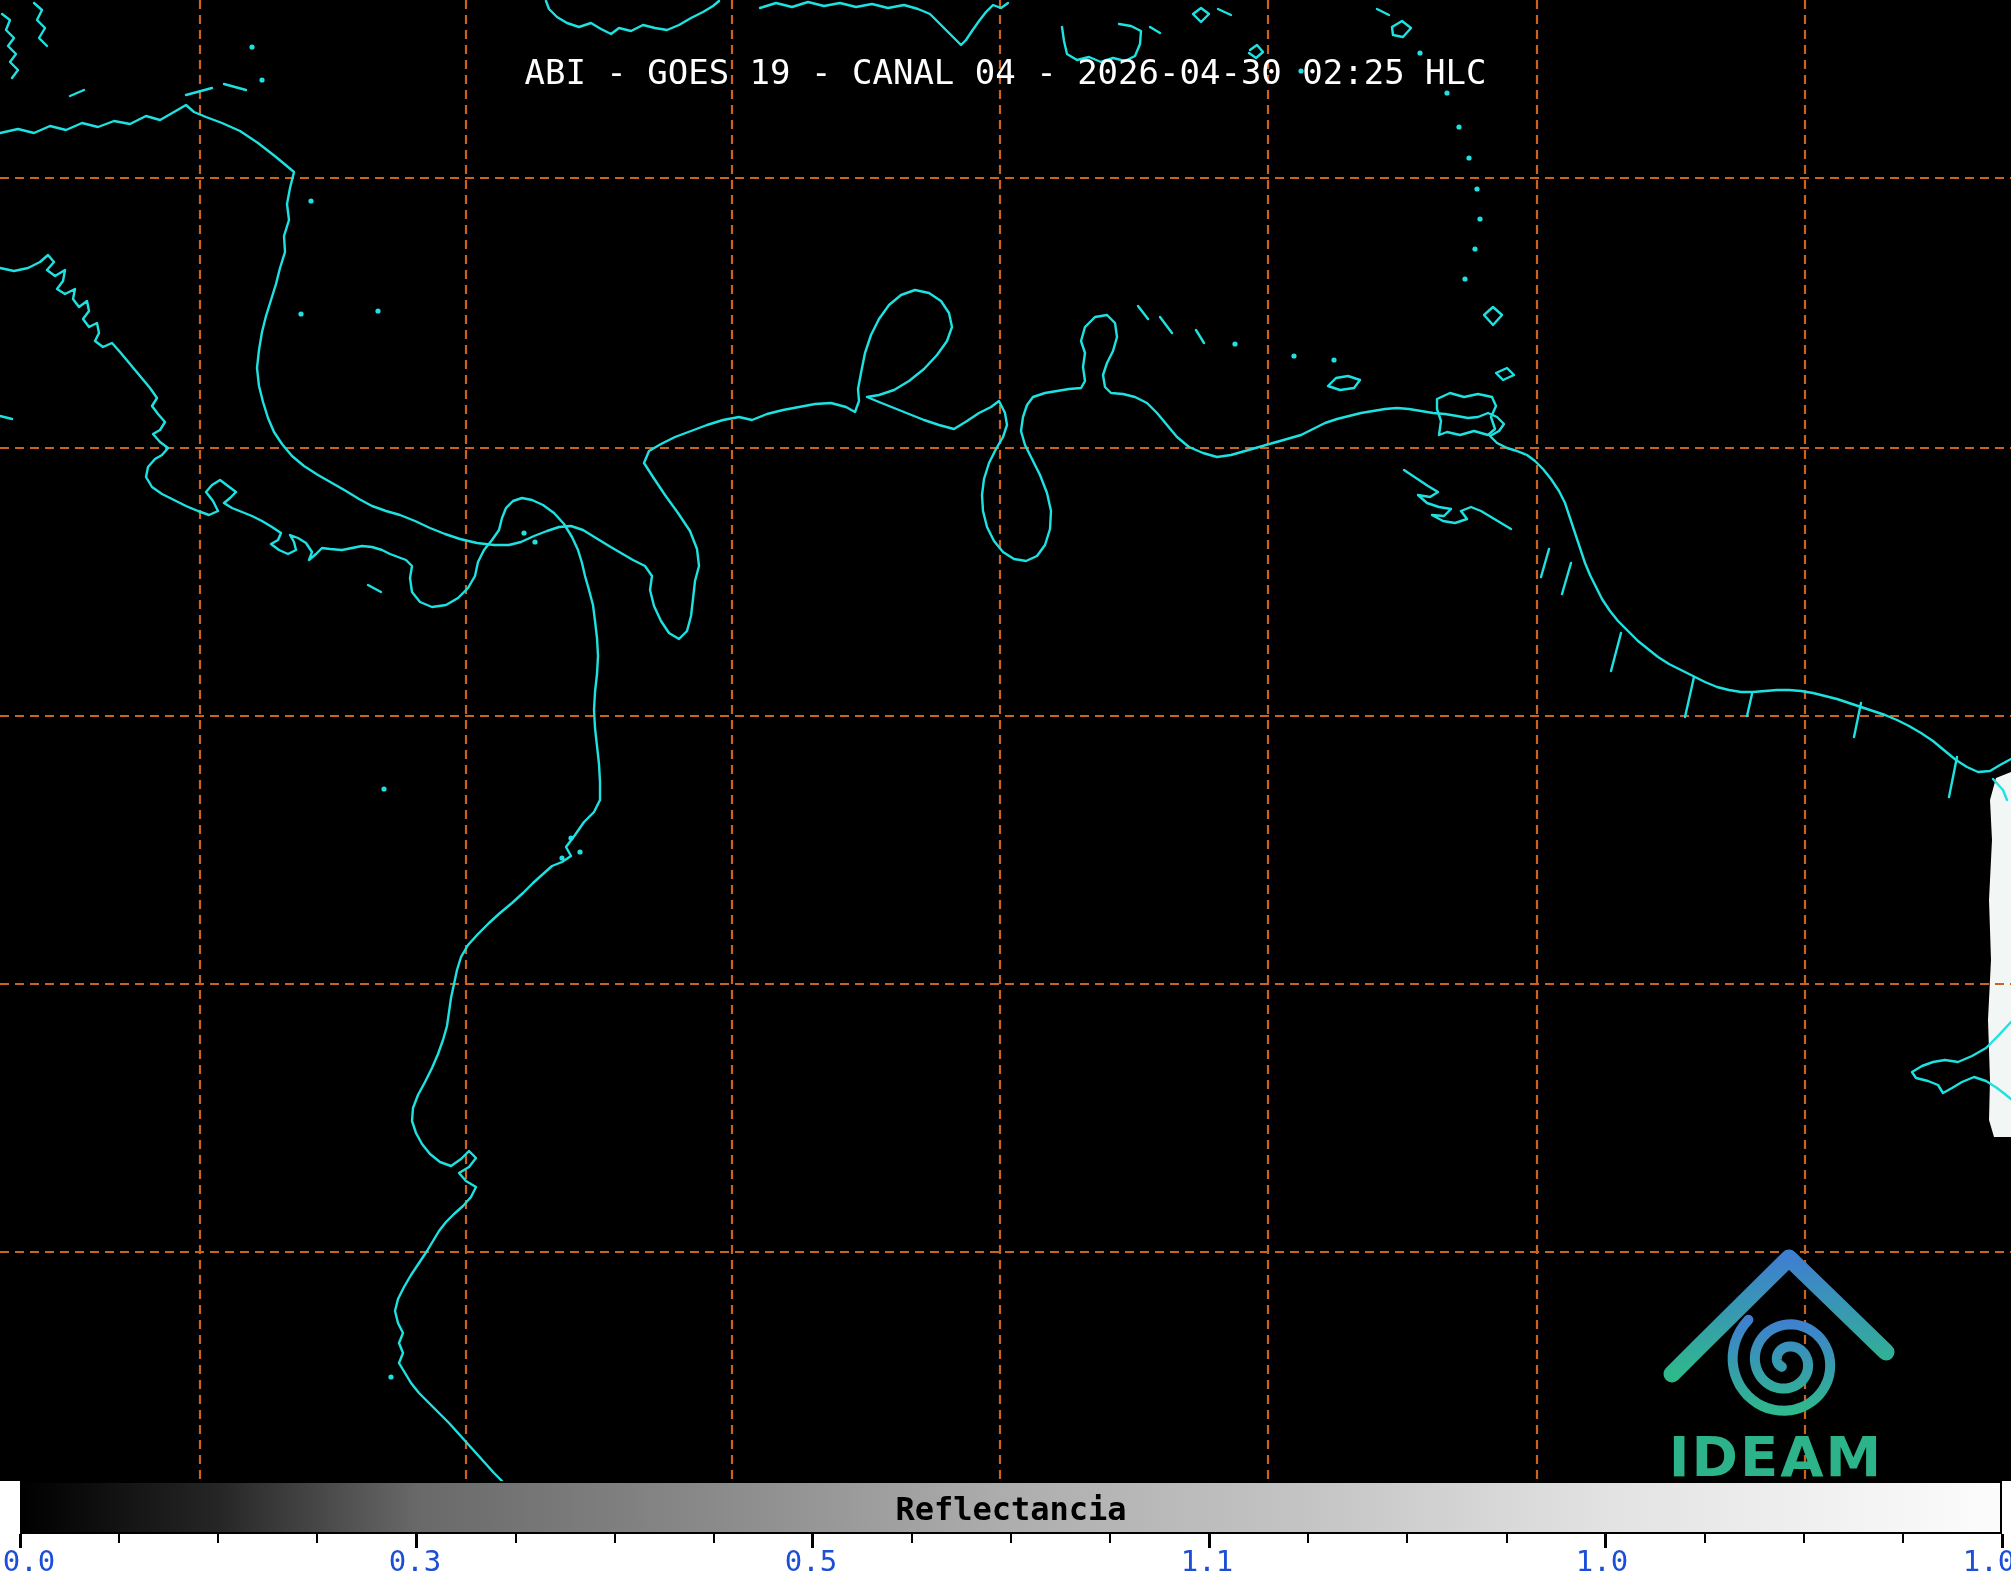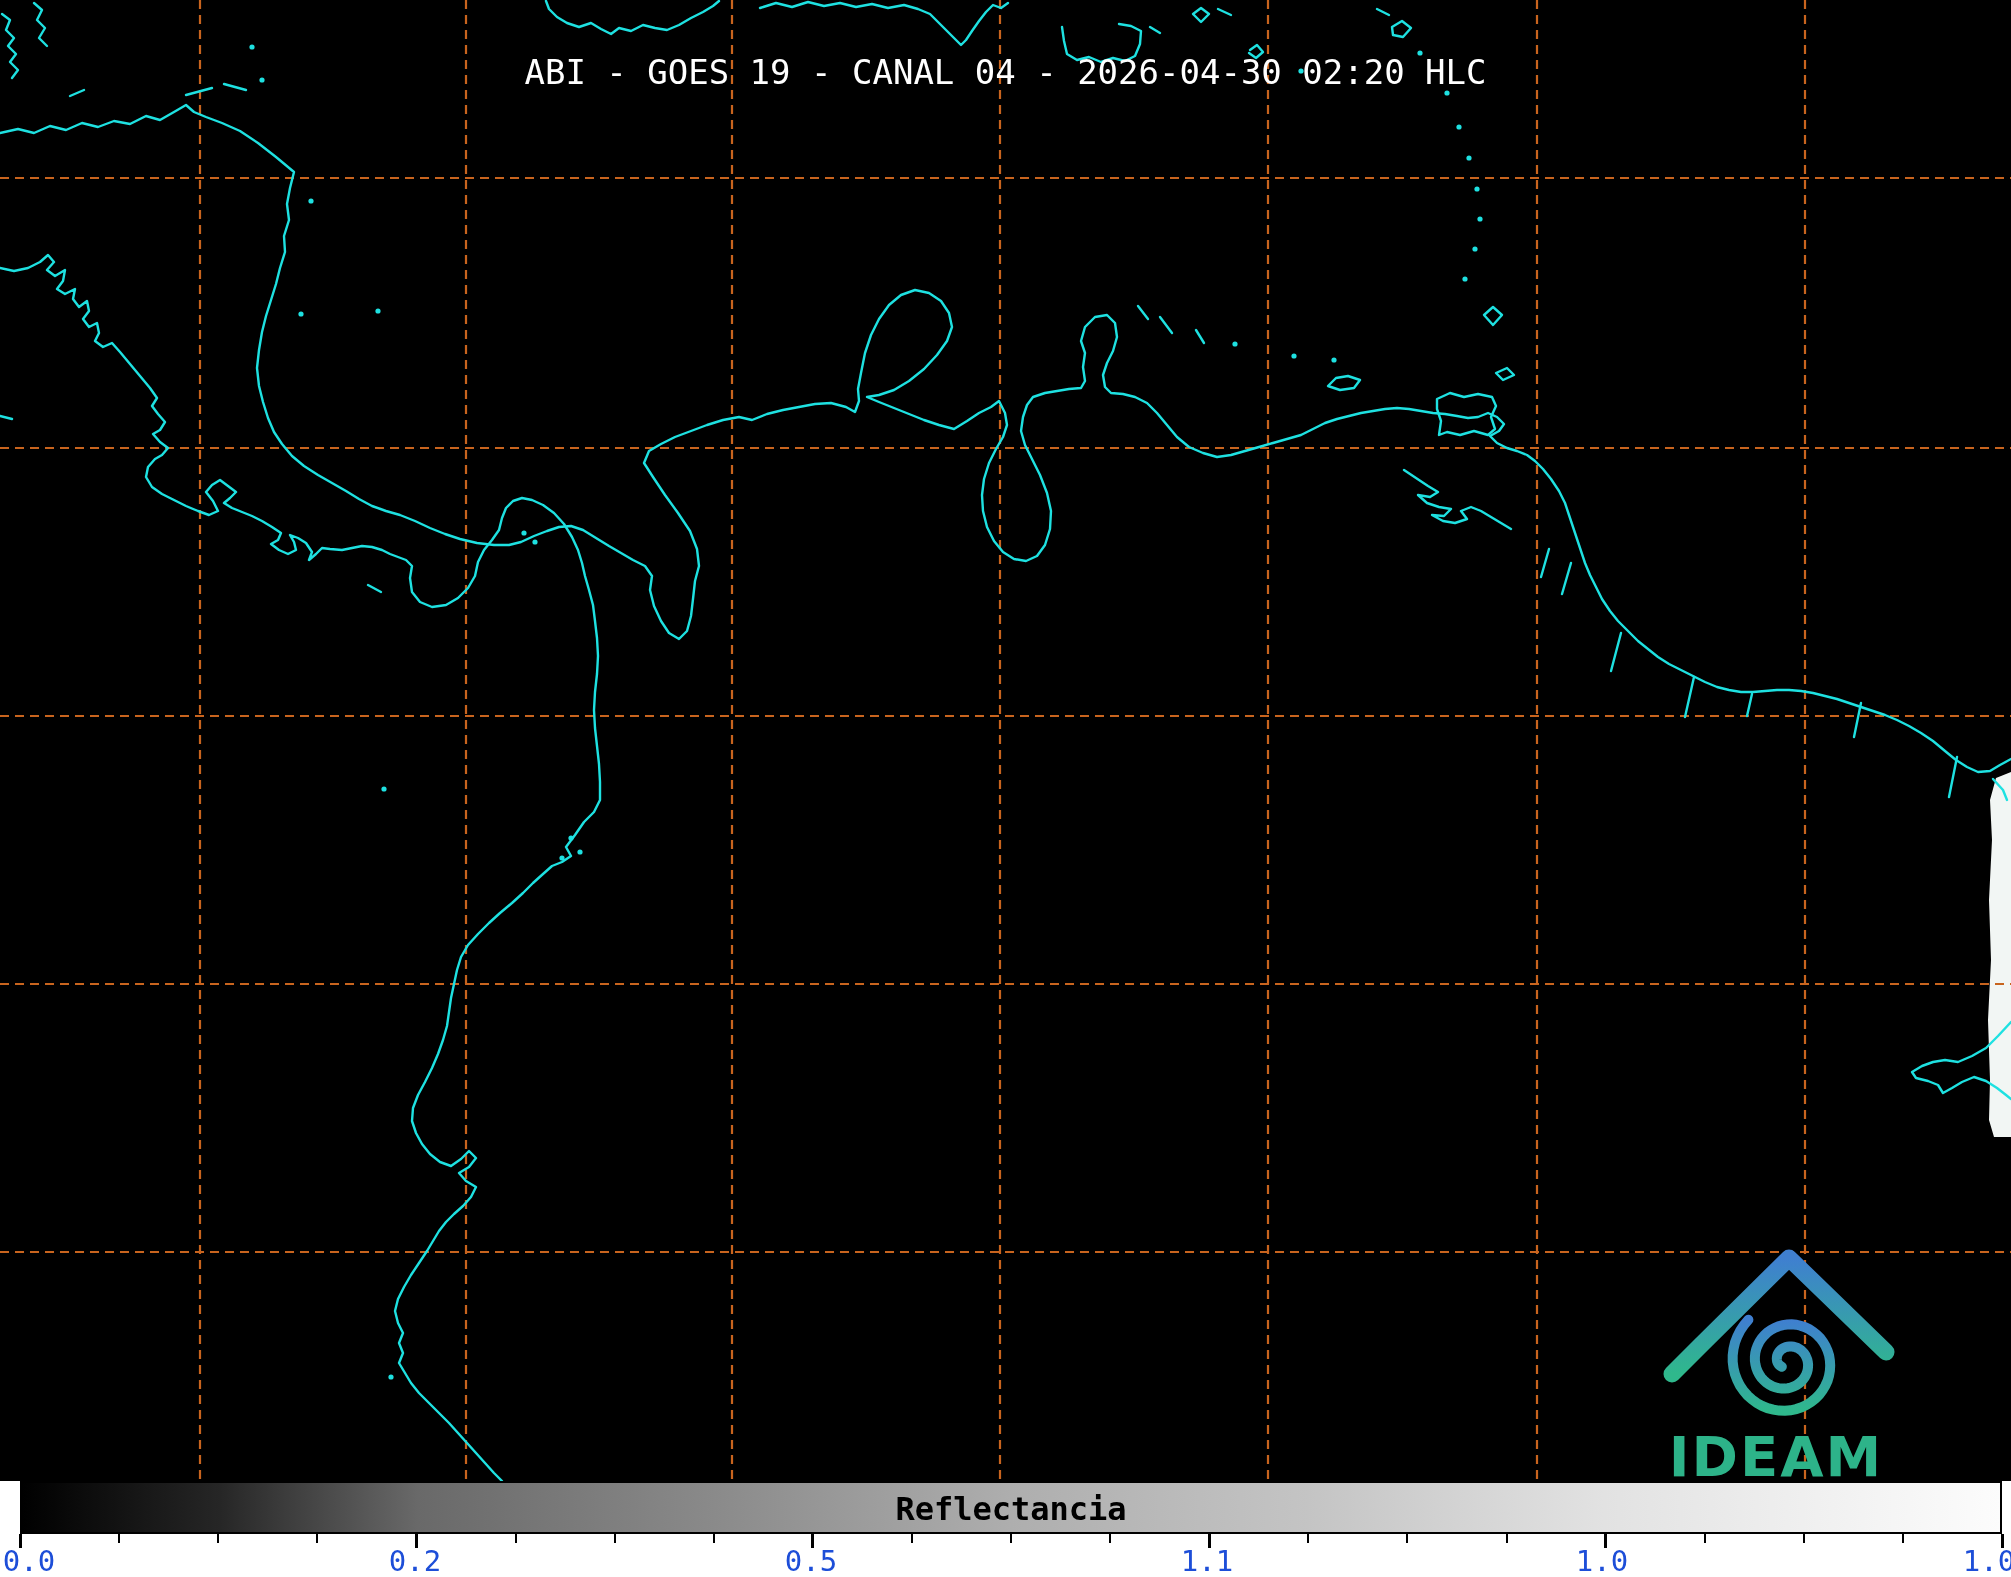--- a/index.html
+++ b/index.html
@@ -134,21 +134,21 @@
           <circle cx="562" cy="858" r="2.6" fill="#1ee1e1"></circle>
         </g>
 
       <g>
         <polyline points="1672,1374 1700,1346 1789,1258 1886,1352" fill="none" stroke="url(#logo-grad)" stroke-width="17" stroke-linejoin="round" stroke-linecap="round"></polyline>
         <path id="logo-spiral" fill="none" stroke="url(#logo-grad)" stroke-width="10" stroke-linecap="round" d="M1781.8 1366.7 L1781.0 1366.3 L1780.1 1365.8 L1779.4 1365.1 L1778.6 1364.3 L1778.0 1363.4 L1777.5 1362.3 L1777.1 1361.2 L1776.9 1359.9 L1776.8 1358.6 L1776.9 1357.3 L1777.1 1355.9 L1777.6 1354.5 L1778.2 1353.2 L1779.1 1351.9 L1780.1 1350.7 L1781.3 1349.5 L1782.7 1348.6 L1784.2 1347.7 L1785.9 1347.1 L1787.7 1346.7 L1789.5 1346.4 L1791.5 1346.4 L1793.4 1346.7 L1795.4 1347.2 L1797.3 1347.9 L1799.2 1348.9 L1801.0 1350.2 L1802.6 1351.7 L1804.1 1353.4 L1805.4 1355.3 L1806.4 1357.4 L1807.3 1359.7 L1807.8 1362.1 L1808.1 1364.6 L1808.0 1367.1 L1807.7 1369.7 L1807.0 1372.3 L1806.0 1374.8 L1804.7 1377.2 L1803.0 1379.5 L1801.1 1381.6 L1798.9 1383.5 L1796.5 1385.1 L1793.8 1386.5 L1790.9 1387.5 L1787.9 1388.2 L1784.8 1388.6 L1781.6 1388.5 L1778.4 1388.1 L1775.2 1387.3 L1772.1 1386.1 L1769.1 1384.5 L1766.3 1382.5 L1763.7 1380.2 L1761.3 1377.6 L1759.3 1374.6 L1757.6 1371.4 L1756.3 1368.0 L1755.4 1364.3 L1754.9 1360.6 L1754.9 1356.8 L1755.3 1352.9 L1756.2 1349.1 L1757.6 1345.4 L1759.4 1341.8 L1761.7 1338.4 L1764.4 1335.3 L1767.4 1332.4 L1770.9 1330.0 L1774.6 1327.9 L1778.6 1326.3 L1782.8 1325.1 L1787.2 1324.5 L1791.6 1324.3 L1796.1 1324.7 L1800.6 1325.7 L1805.0 1327.2 L1809.2 1329.2 L1813.1 1331.7 L1816.8 1334.7 L1820.2 1338.1 L1823.1 1342.0 L1825.6 1346.2 L1827.6 1350.7 L1829.1 1355.5 L1829.9 1360.5 L1830.2 1365.6 L1829.9 1370.7 L1829.0 1375.9 L1827.5 1380.9 L1825.3 1385.7 L1822.6 1390.3 L1819.3 1394.6 L1815.5 1398.5 L1811.2 1402.0 L1806.5 1404.9 L1801.5 1407.3 L1796.1 1409.1 L1790.6 1410.3 L1784.9 1410.8 L1779.1 1410.6 L1773.3 1409.7 L1767.6 1408.2 L1762.1 1405.9 L1756.9 1403.1 L1752.0 1399.5 L1747.5 1395.4 L1743.5 1390.8 L1740.0 1385.7 L1737.2 1380.1 L1735.0 1374.2 L1733.5 1368.1 L1732.7 1361.8 L1732.7 1355.3 L1733.5 1348.9 L1735.0 1342.5 L1737.3 1336.4 L1740.3 1330.5 L1744.0 1324.9 L1748.4 1319.8"></path>
         <text class="logo-word" x="1776" y="1476" text-anchor="middle" fill="#2db389">IDEAM</text>
       </g>
     </svg>
 
-    <div class="map-title">ABI - GOES 19 - CANAL 04 - 2026-04-30 02:20 HLC</div>
+    <div class="map-title">ABI - GOES 19 - CANAL 04 - 2026-04-30 02:25 HLC</div>
   </div>
 
   <div class="cbar-strip">
     <div class="cbar-bar"></div>
     <div class="cbar-title">Reflectancia</div>
     <div id="cbar-ticks">
         <div class="cbar-tick" style="left: 18.5px;"></div>
         <div class="cbar-tick minor" style="left: 118.1px;"></div>
         <div class="cbar-tick minor" style="left: 217.2px;"></div>
         <div class="cbar-tick minor" style="left: 316.3px;"></div>
@@ -164,19 +164,19 @@
         <div class="cbar-tick minor" style="left: 1307.3px;"></div>
         <div class="cbar-tick minor" style="left: 1406.4px;"></div>
         <div class="cbar-tick minor" style="left: 1505.5px;"></div>
         <div class="cbar-tick" style="left: 1604.1px;"></div>
         <div class="cbar-tick minor" style="left: 1703.7px;"></div>
         <div class="cbar-tick minor" style="left: 1802.8px;"></div>
         <div class="cbar-tick minor" style="left: 1901.9px;"></div>
         <div class="cbar-tick" style="left: 2000.5px;"></div>
       </div>
     <div class="cbar-label" style="left:29px">0.0</div>
-    <div class="cbar-label" style="left:415px">0.2</div>
+    <div class="cbar-label" style="left:415px">0.3</div>
     <div class="cbar-label" style="left:811px">0.5</div>
     <div class="cbar-label" style="left:1207px">1.1</div>
     <div class="cbar-label" style="left:1602px">1.0</div>
     <div class="cbar-label" style="left:1989px">1.0</div>
   </div>
 </div>
 
 </body></html>

